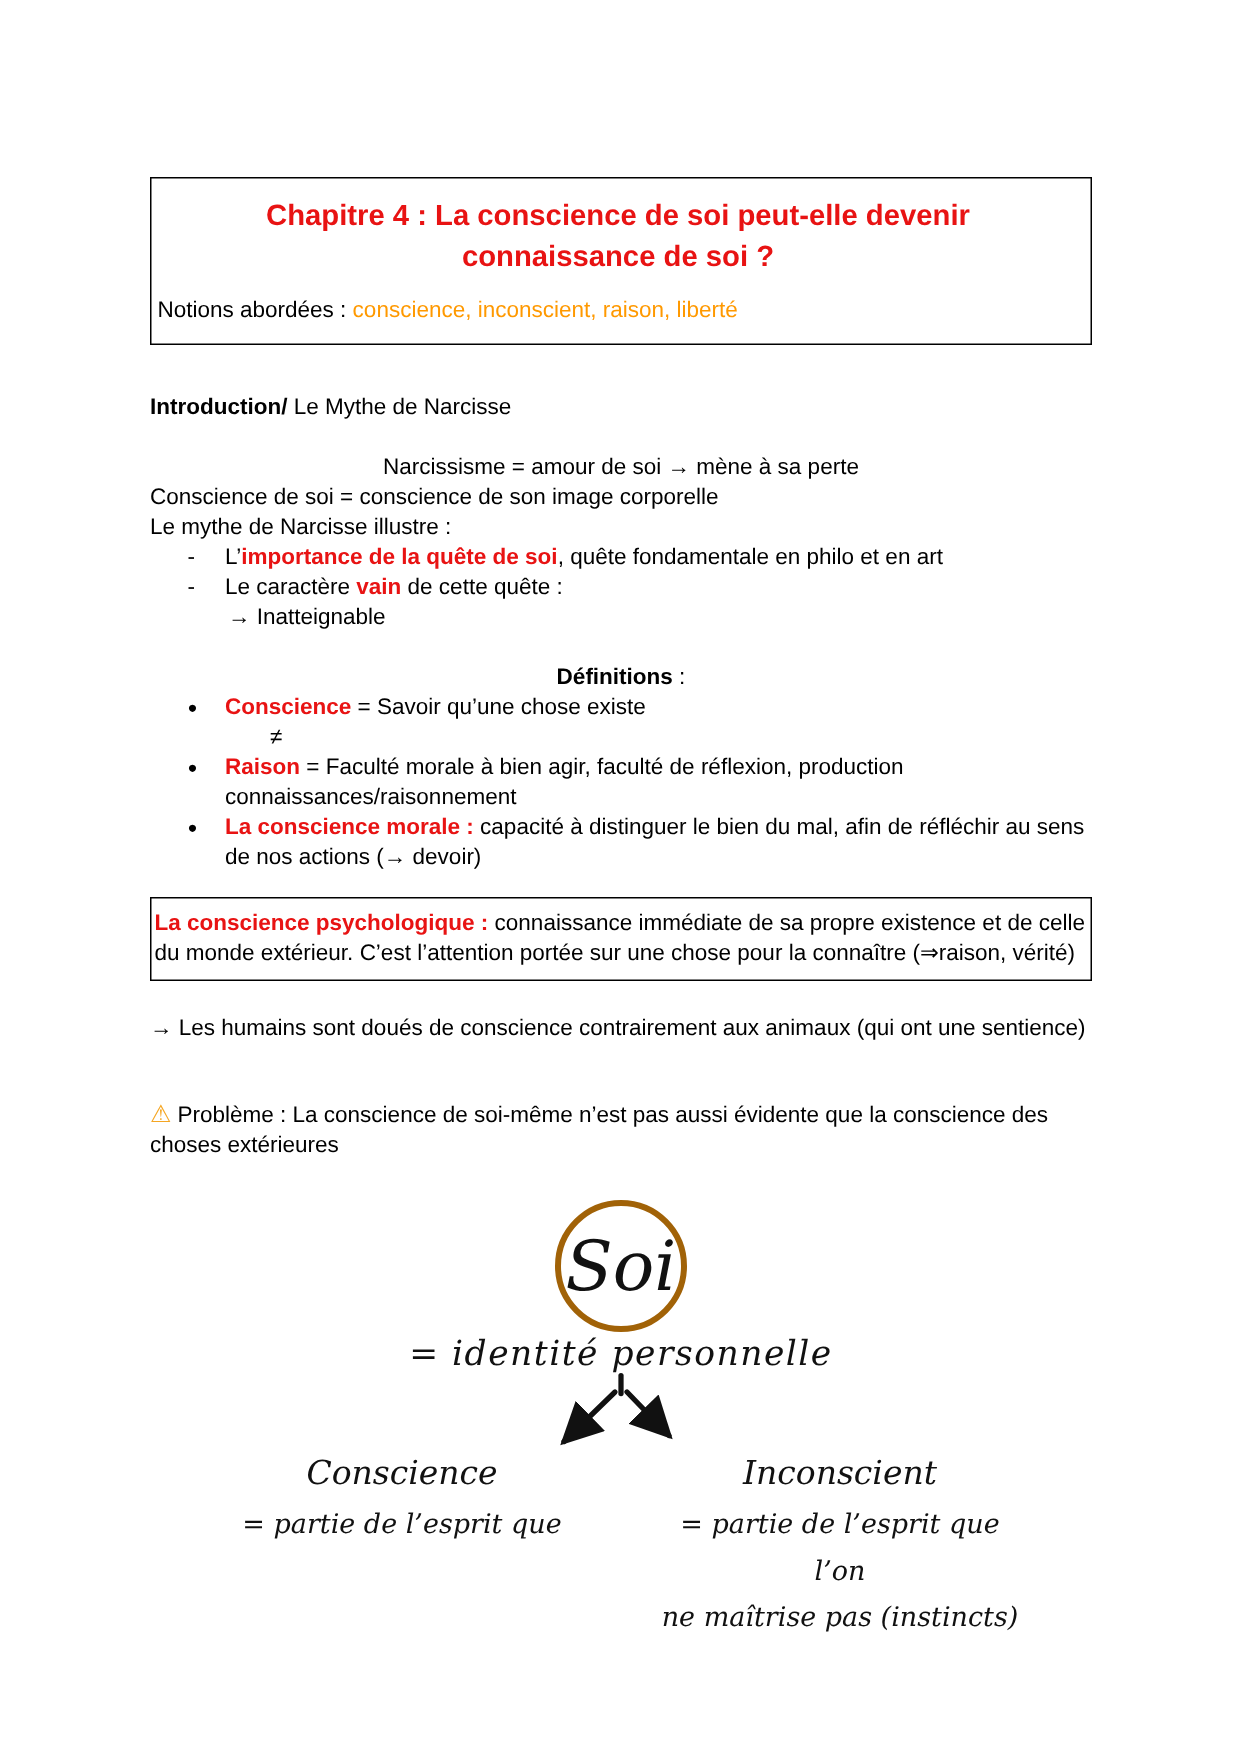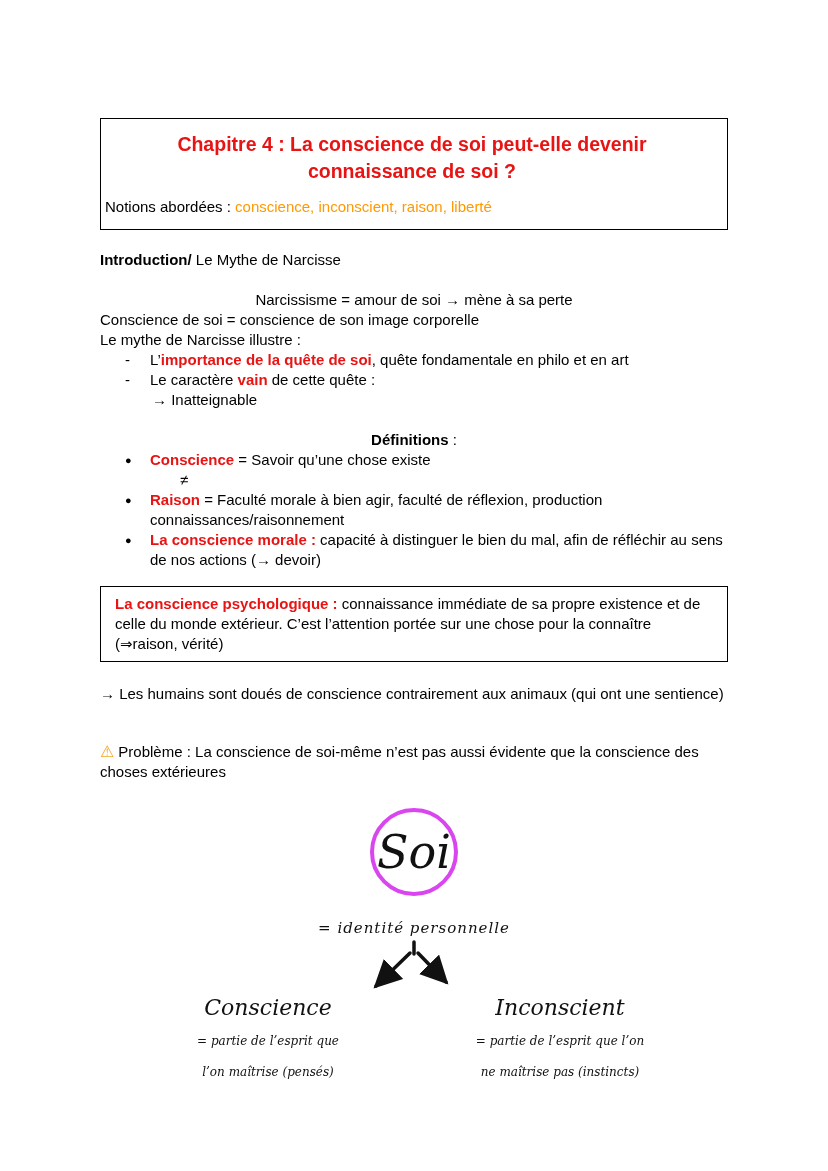--- a/index.html
+++ b/index.html
@@ -19,49 +19,49 @@
   .header-box { margin-top: 118px; border: 1.5px solid #000; padding: 12px 8px 12px 4px; }
   .chapter-title {
     color: var(--red, #e81313); font-weight: bold;
     font-size: 19.5px; line-height: 27px;
     text-align: center; max-width: 548px; margin: 0 auto;
   }
   .notions { margin-top: 12px; }
   .orange { color: var(--orange, #ff9900); }
   .red { color: var(--red, #e81313); font-weight: bold; }
 
-  .p-intro { margin-top: 20px; }
+  .p-intro { margin-top: 32px; }
   .p-gap { margin-top: 20px; text-align: center; }
 
   .li { display: flex; margin-left: 25px; }
   .li .marker { flex: 0 0 25px; }
   .li.bullet .marker { font-size: 11px; }
   .li .li-text { flex: 1; }
   .subline { margin-left: 52px; }
   .neq { margin-left: 80px; }
 
-  .psych-box { margin-top: 16px; border: 1.5px solid #000; padding: 7px 14px; }
+  .psych-box { margin-top: 16px; border: 1.5px solid #000; padding: 7px 2px; }
 
   .humans { margin-top: 22px; }
   .problem { margin-top: 38px; }
   .warn { color: #f5a623; font-size: 16px; margin-right: 4px; }
 
   .diagram { margin-top: 26px; text-align: center; color: var(--ink, #111); }
   .hand { font-family: "DejaVu Serif", "Liberation Serif", serif; font-style: italic; }
   .soi-circle {
-    width: 88px; height: 88px; border: 4px solid #d946ef; border-radius: 50%;
+    width: 88px; height: 88px; border: 4px solid #a16207; border-radius: 50%;
     margin: 0 auto; display: flex; align-items: center; justify-content: center;
   }
   .soi-word { font-size: 46px; line-height: 1; }
-  .identity { margin-top: 22px; font-size: 15px; letter-spacing: 1px; }
+  .identity { margin-top: 5px; font-size: 23px; letter-spacing: 1px; }
   .arrows { display: block; margin: 2px auto 0 auto; }
   .branches { display: flex; justify-content: center; gap: 52px; margin-top: 0; }
   .branch { width: 240px; }
   .branch-title { font-size: 22px; margin-bottom: 8px; }
-  .branch-line { font-size: 12px; line-height: 31px; }
+  .branch-line { font-size: 18px; line-height: 31px; }
 </style>
 </head>
 <body>
 
 <div class="page">
   <div class="content">
 
     <div class="header-box">
       <div class="chapter-title">Chapitre 4 : La conscience de soi peut-elle devenir connaissance de soi ?</div>
       <div class="notions">
@@ -127,21 +127,20 @@
           </marker>
         </defs>
         <line x1="100" y1="2" x2="100" y2="14" stroke="#111" stroke-width="3.5" stroke-linecap="round"></line>
         <line x1="96" y1="13" x2="62" y2="46" stroke="#111" stroke-width="3.5" stroke-linecap="round" marker-end="url(#ah)"></line>
         <line x1="104" y1="13" x2="132" y2="42" stroke="#111" stroke-width="3.5" stroke-linecap="round" marker-end="url(#ah)"></line>
       </svg>
       <div class="branches">
         <div class="branch">
           <div class="branch-title hand">Conscience</div>
           <div class="branch-line hand">= partie de l’esprit que</div>
-          <div class="branch-line hand">l’on maîtrise (pensés)</div>
         </div>
         <div class="branch">
           <div class="branch-title hand">Inconscient</div>
           <div class="branch-line hand">= partie de l’esprit que l’on</div>
           <div class="branch-line hand">ne maîtrise pas (instincts)</div>
         </div>
       </div>
     </div>
 
   </div>

